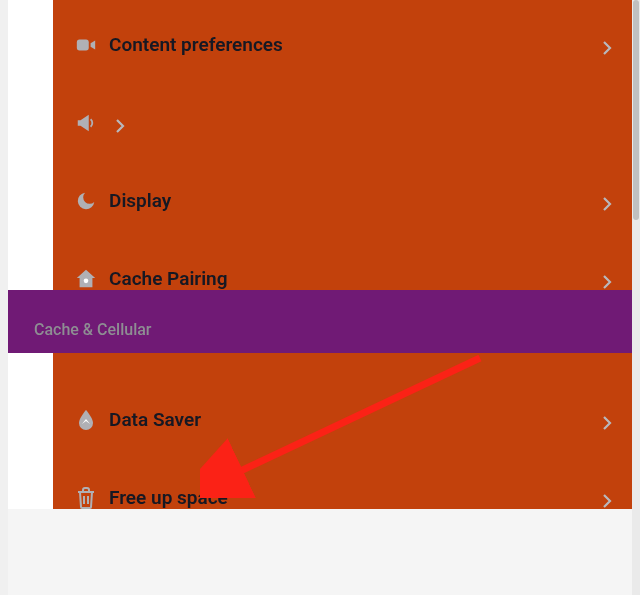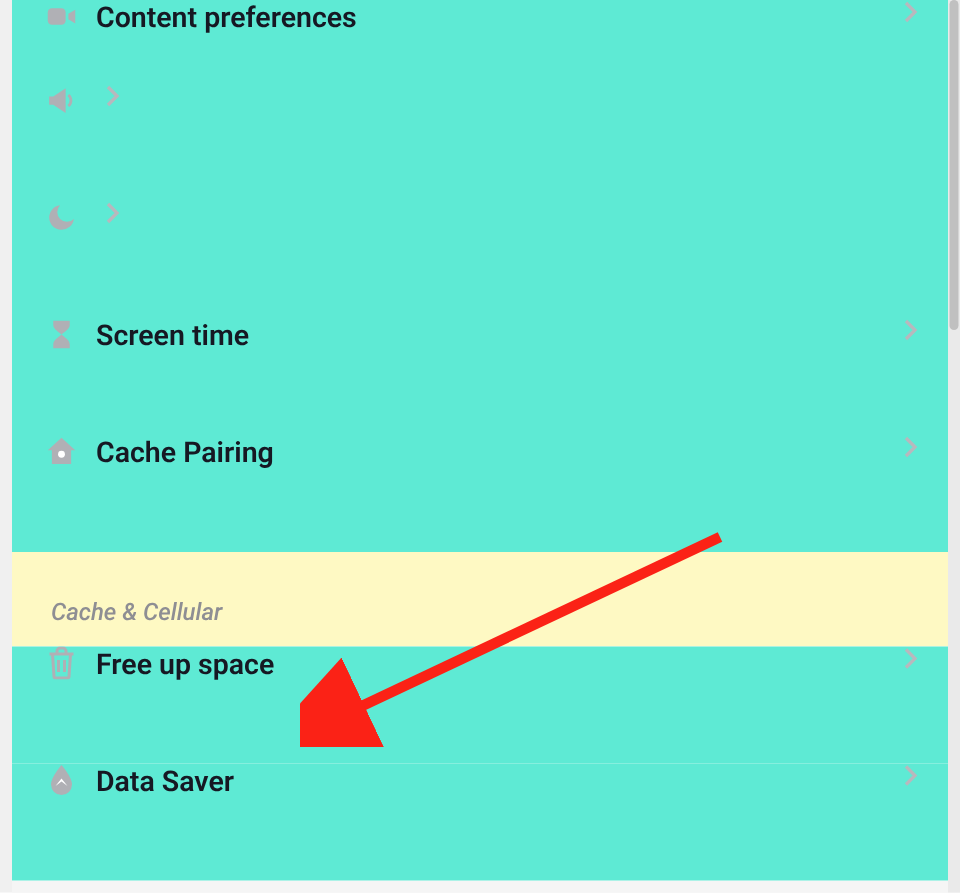--- a/index.html
+++ b/index.html
@@ -41,30 +41,30 @@
       border-radius: 3px;
     }
     .section {
       background: #ffffff;
     }
     .section-title {
       padding: 30px 26px 14px 26px;
       font-size: 16px;
       font-weight: 500;
       color: #8e8e93;
-      background: #fef9c3;
-      font-style: italic;
+      background: #701a75;
     }
     .row {
       display: flex;
-      align-items: flex-start;
+      align-items: flex-end;
       height: 78px;
       padding: 0 20px 0 14px;
-      background: #5eead4;
+      background: #c2410c;
       cursor: pointer;
+      margin-left: 45px;
     }
     .row .icon {
       width: 38px;
       display: flex;
       align-items: center;
       justify-content: center;
       flex-shrink: 0;
     }
     .row .label {
       flex: 1;
@@ -127,40 +127,28 @@
         </svg>
       </span>
     </div>
 
     <div class="row">
       <span class="icon">
         <svg class="ico" width="22" height="22" viewBox="0 0 24 24" fill="#b0b0b5">
           <path d="M21 13 A9 9 0 1 1 11 3 A7 7 0 0 0 21 13 Z"></path>
         </svg>
       </span>
-      <span class="chevron">
-        <svg class="ico" width="10" height="16" viewBox="0 0 10 16" fill="none" stroke="#b8b8bd" stroke-width="2.2">
-          <path d="M2 2 L8 8 L2 14"></path>
-        </svg>
-      </span>
-    </div>
-
-    <div class="row">
-      <span class="icon">
-        <svg class="ico" width="20" height="22" viewBox="0 0 20 24" fill="#b0b0b5">
-          <path d="M4 2 H16 V5 C16 8 12 10 10 12 C12 14 16 16 16 19 V22 H4 V19 C4 16 8 14 10 12 C8 10 4 8 4 5 Z"></path>
-        </svg>
-      </span>
-      <span class="label">Screen time</span>
-      <span class="chevron">
-        <svg class="ico" width="10" height="16" viewBox="0 0 10 16" fill="none" stroke="#b8b8bd" stroke-width="2.2">
-          <path d="M2 2 L8 8 L2 14"></path>
-        </svg>
-      </span>
-    </div>
+      <span class="label">Display</span>
+      <span class="chevron">
+        <svg class="ico" width="10" height="16" viewBox="0 0 10 16" fill="none" stroke="#b8b8bd" stroke-width="2.2">
+          <path d="M2 2 L8 8 L2 14"></path>
+        </svg>
+      </span>
+    </div>
+
 
     <div class="row">
       <span class="icon">
         <svg class="ico" width="22" height="22" viewBox="0 0 24 24" fill="#b0b0b5">
           <path d="M12 2 L2 11 H5 V21 H19 V11 H22 Z"></path>
           <circle cx="12" cy="14" r="2.5" fill="#ffffff"></circle>
         </svg>
       </span>
       <span class="label">Cache Pairing</span>
       <span class="chevron">
@@ -168,47 +156,47 @@
           <path d="M2 2 L8 8 L2 14"></path>
         </svg>
       </span>
     </div>
 
   </div>
 
   <div class="section-title">Cache &amp; Cellular</div>
 
   <div class="section">
+
+    <div class="row">
+      <span class="icon">
+        <svg class="ico" width="20" height="22" viewBox="0 0 20 22" fill="#b0b0b5">
+          <path d="M10 1 C10 1 3 9 3 14 A7 7 0 0 0 17 14 C17 9 10 1 10 1 Z"></path>
+          <path d="M6 15 L10 10 L14 15 L10 12 Z" fill="#ffffff"></path>
+        </svg>
+      </span>
+      <span class="label">Data Saver</span>
+      <span class="chevron">
+        <svg class="ico" width="10" height="16" viewBox="0 0 10 16" fill="none" stroke="#b8b8bd" stroke-width="2.2">
+          <path d="M2 2 L8 8 L2 14"></path>
+        </svg>
+      </span>
+    </div>
 
     <div class="row">
       <span class="icon">
         <svg class="ico" width="20" height="22" viewBox="0 0 20 22" fill="none" stroke="#b0b0b5" stroke-width="2">
           <path d="M2 5 H18"></path>
           <path d="M7 5 V3 C7 2 8 1 9 1 H11 C12 1 13 2 13 3 V5"></path>
           <path d="M4 5 L5 20 C5 21 6 21 6 21 H14 C14 21 15 21 15 20 L16 5"></path>
           <path d="M8 9 V17"></path>
           <path d="M12 9 V17"></path>
         </svg>
       </span>
       <span class="label">Free up space</span>
-      <span class="chevron">
-        <svg class="ico" width="10" height="16" viewBox="0 0 10 16" fill="none" stroke="#b8b8bd" stroke-width="2.2">
-          <path d="M2 2 L8 8 L2 14"></path>
-        </svg>
-      </span>
-    </div>
-
-    <div class="row">
-      <span class="icon">
-        <svg class="ico" width="20" height="22" viewBox="0 0 20 22" fill="#b0b0b5">
-          <path d="M10 1 C10 1 3 9 3 14 A7 7 0 0 0 17 14 C17 9 10 1 10 1 Z"></path>
-          <path d="M6 15 L10 10 L14 15 L10 12 Z" fill="#ffffff"></path>
-        </svg>
-      </span>
-      <span class="label">Data Saver</span>
       <span class="chevron">
         <svg class="ico" width="10" height="16" viewBox="0 0 10 16" fill="none" stroke="#b8b8bd" stroke-width="2.2">
           <path d="M2 2 L8 8 L2 14"></path>
         </svg>
       </span>
     </div>
 
   </div>
 
 </div>

